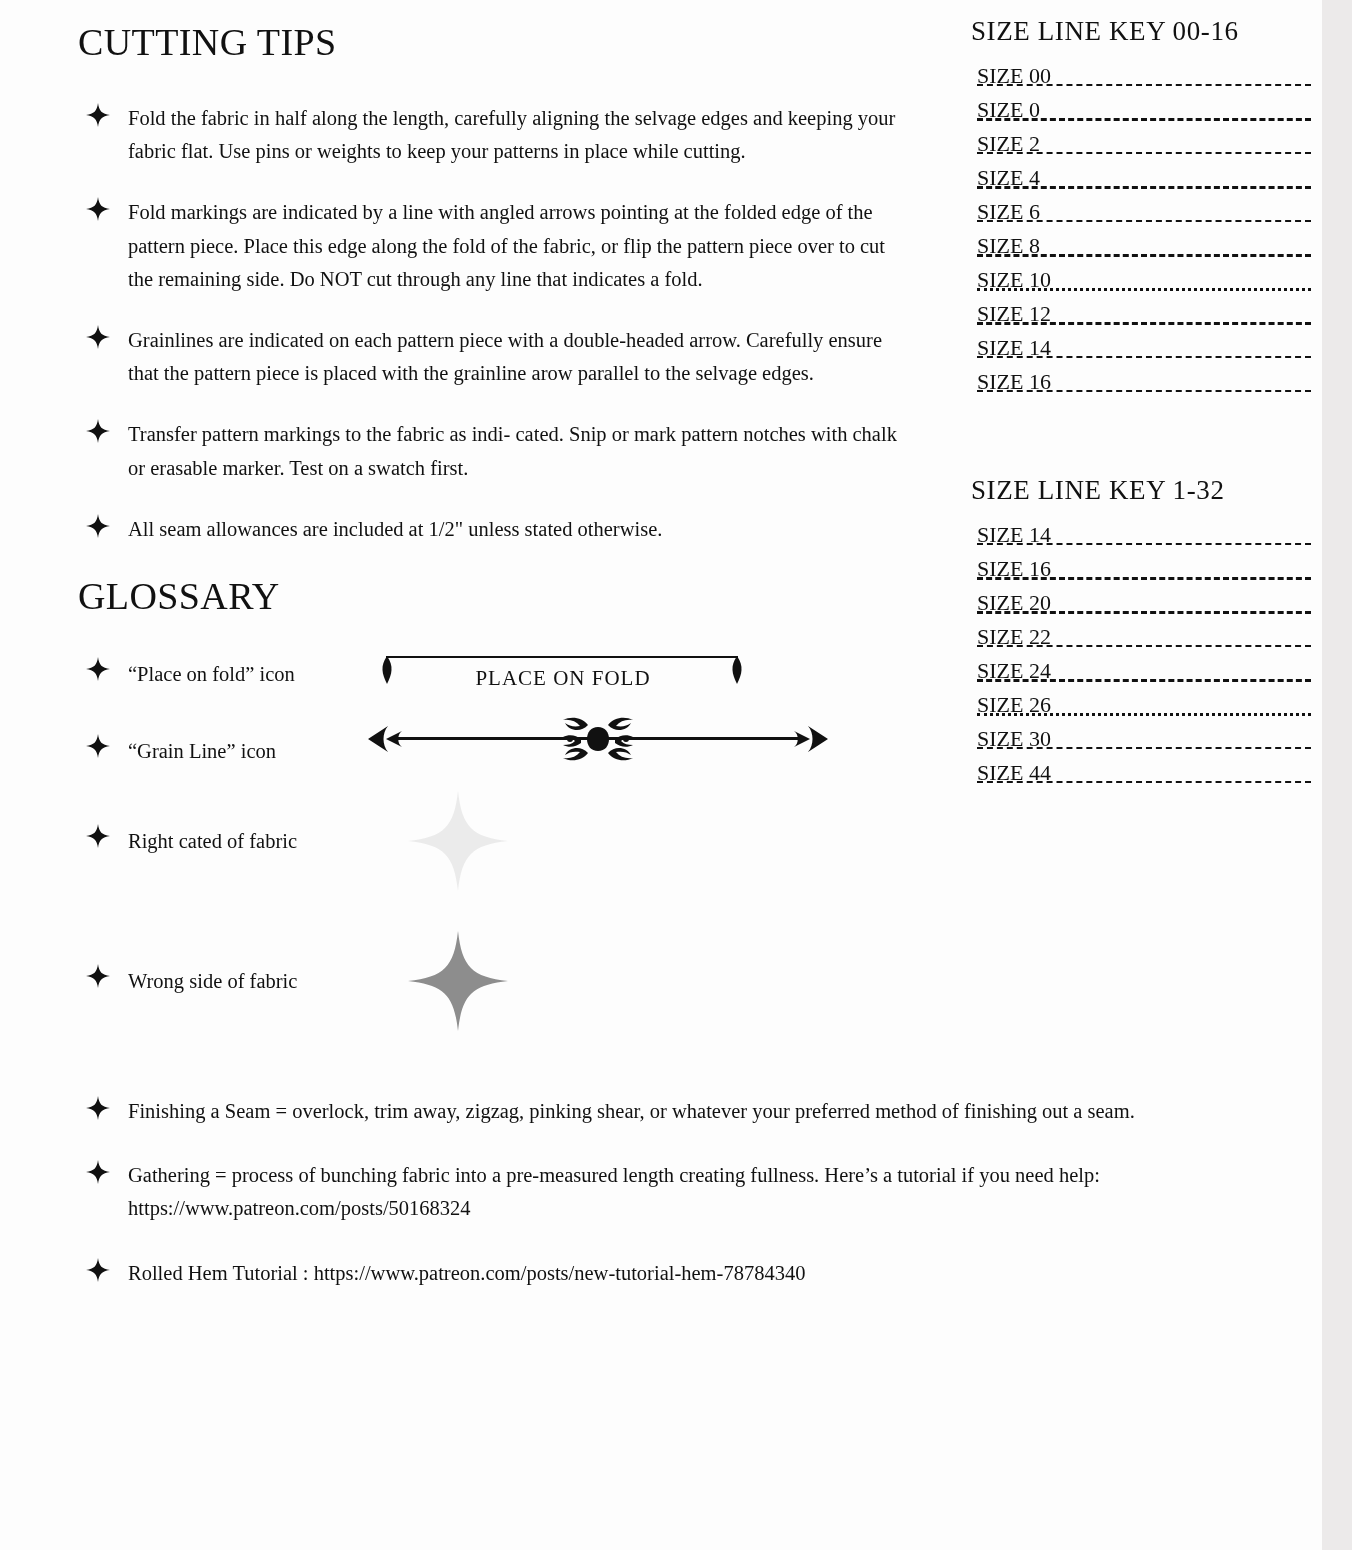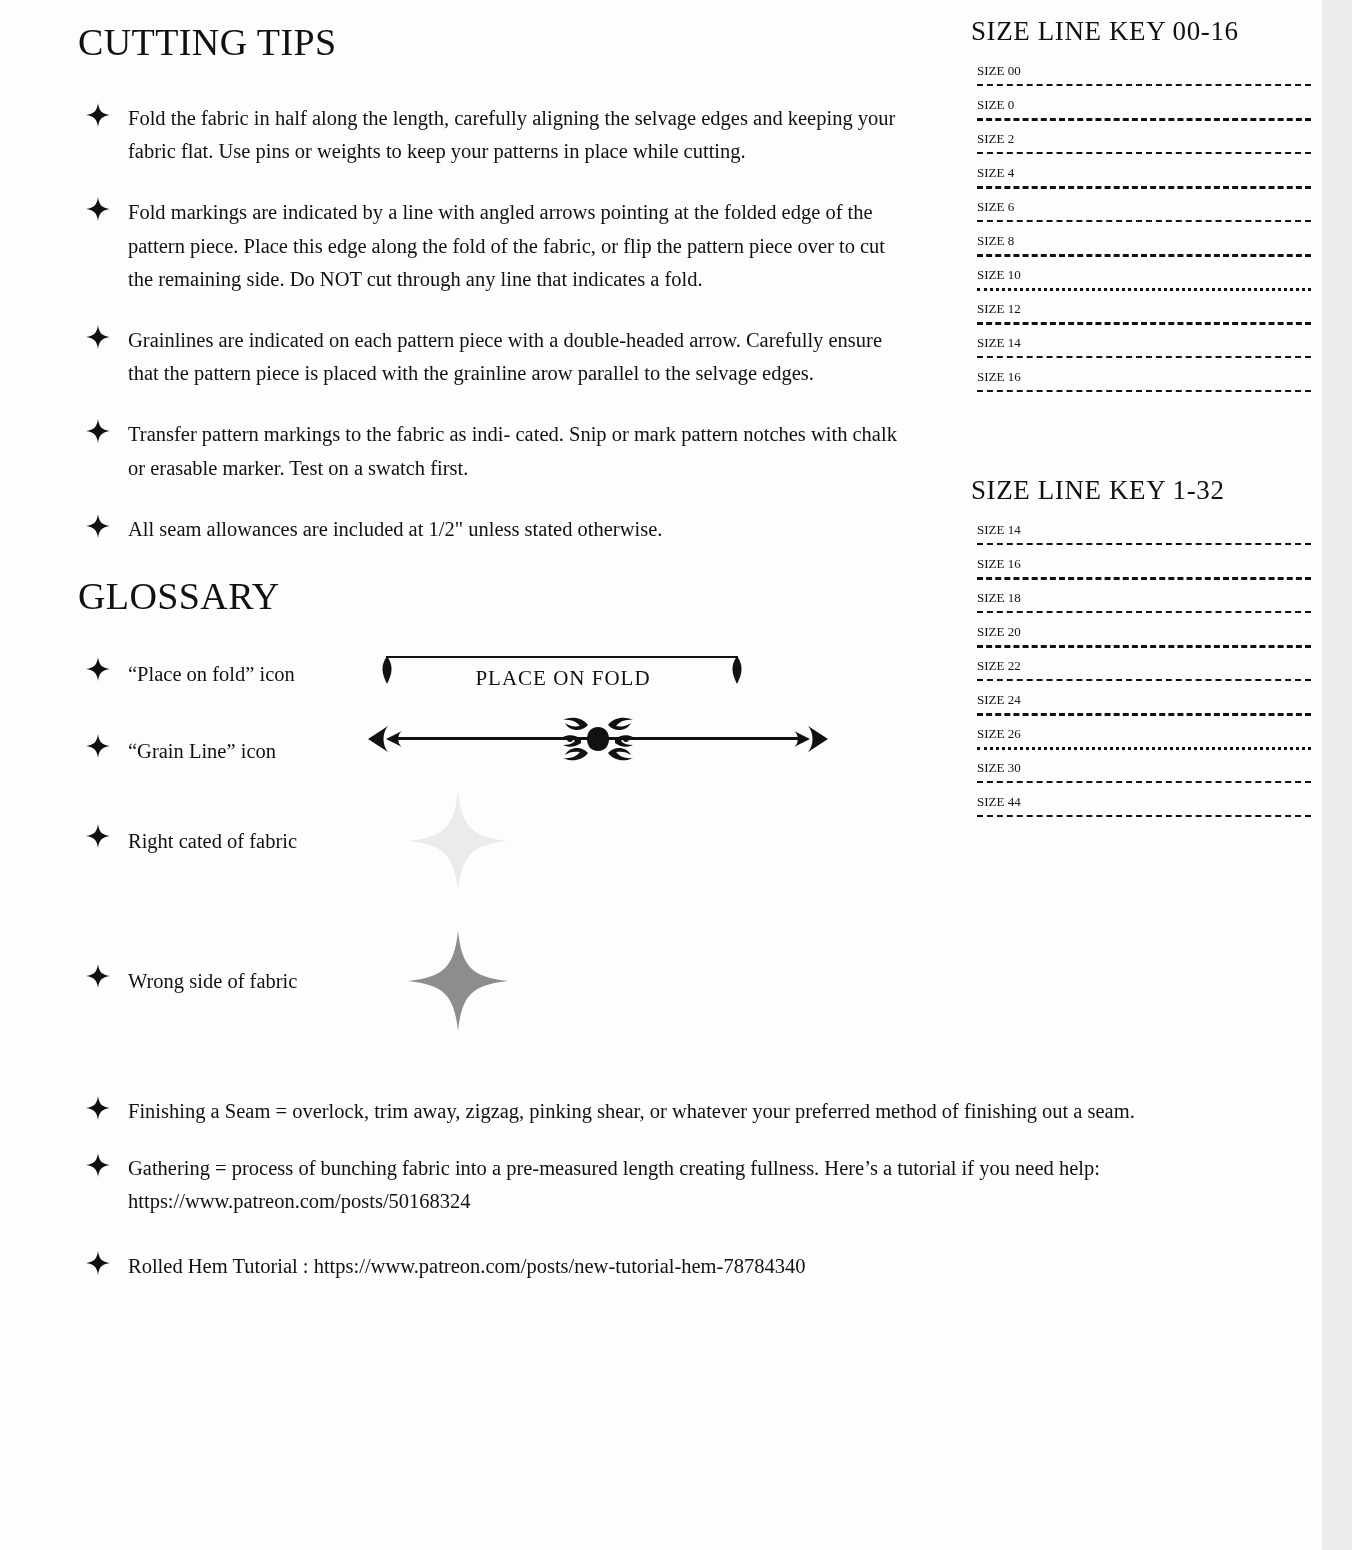--- a/index.html
+++ b/index.html
@@ -176,21 +176,21 @@
   }
   .key-block { margin-bottom: 54px; }
   .key-row {
     position: relative;
     height: 34px;
   }
   .key-row .key-label {
     position: absolute;
     left: 6px;
     top: 0px;
-    font-size: 13px;
+    font-size: 22px;
     white-space: nowrap;
   }
   .key-row .key-line {
     position: absolute;
     left: 6px;
     right: 0;
     top: 21px;
     height: 0;
     border-top-width: 2.6px;
     border-top-color: #111;
@@ -336,21 +336,21 @@
       </span>
       <span class="label">Wrong side of fabric</span>
       <span class="sparkle-slot">
         <svg viewBox="0 0 100 100" width="100" height="100">
             <path d="M50 0 C54 36 64 46 100 50 C64 54 54 64 50 100 C46 64 36 54 0 50 C36 46 46 36 50 0 Z" fill="#8d8d8d"></path>
           </svg>
       </span>
     </div>
 
     <ul class="bullets" style="width:1210px;">
-      <li style="margin-bottom:23px;">
+      <li style="margin-bottom:30px;">
         <span class="star">
           <svg viewBox="0 0 24 24" width="24" height="24">
               <path d="M12 0 C13 8 16 11 24 12 C16 13 13 16 12 24 C11 16 8 13 0 12 C8 11 11 8 12 0 Z" fill="#111"></path>
             </svg>
         </span>
         <span>Finishing a Seam = overlock, trim away, zigzag, pinking shear, or whatever your preferred method of finishing out a seam.</span>
       </li>
       <li style="margin-bottom:32px;">
         <span class="star">
           <svg viewBox="0 0 24 24" width="24" height="24">
@@ -423,24 +423,20 @@
 
       <div class="key-row">
         <span class="key-label">SIZE 14</span>
         <span class="key-line" style="border-top-style:dashed; border-top-width:2.4px;"></span>
       </div>
       <div class="key-row">
         <span class="key-label">SIZE 16</span>
         <span class="key-line" style="border-top-style:dashed; border-top-width:3px;"></span>
       </div>
       <div class="key-row">
-        <span class="key-label">SIZE 18</span>
-        <span class="key-line" style="border-top-style:dashed; border-top-width:2.6px;"></span>
-      </div>
-      <div class="key-row">
         <span class="key-label">SIZE 20</span>
         <span class="key-line" style="border-top-style:dashed; border-top-width:3.2px;"></span>
       </div>
       <div class="key-row">
         <span class="key-label">SIZE 22</span>
         <span class="key-line" style="border-top-style:dashed; border-top-width:2.8px;"></span>
       </div>
       <div class="key-row">
         <span class="key-label">SIZE 24</span>
         <span class="key-line" style="border-top-style:dashed; border-top-width:3.2px;"></span>

